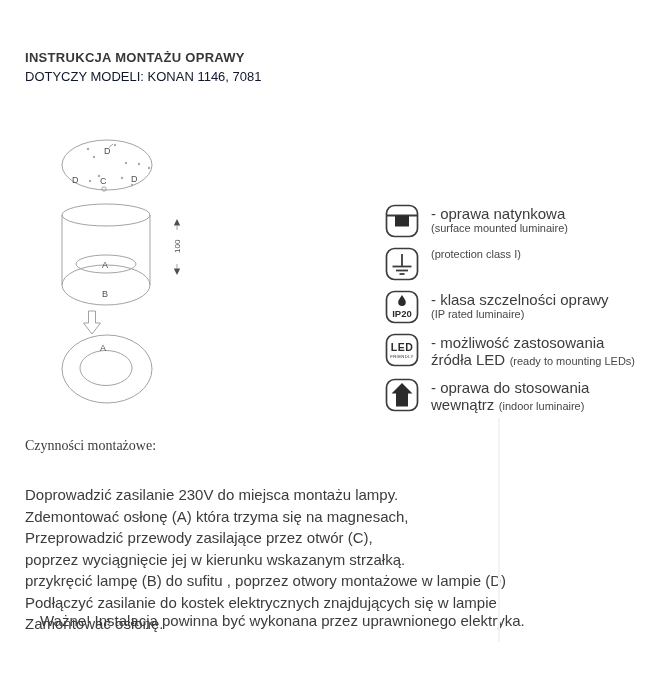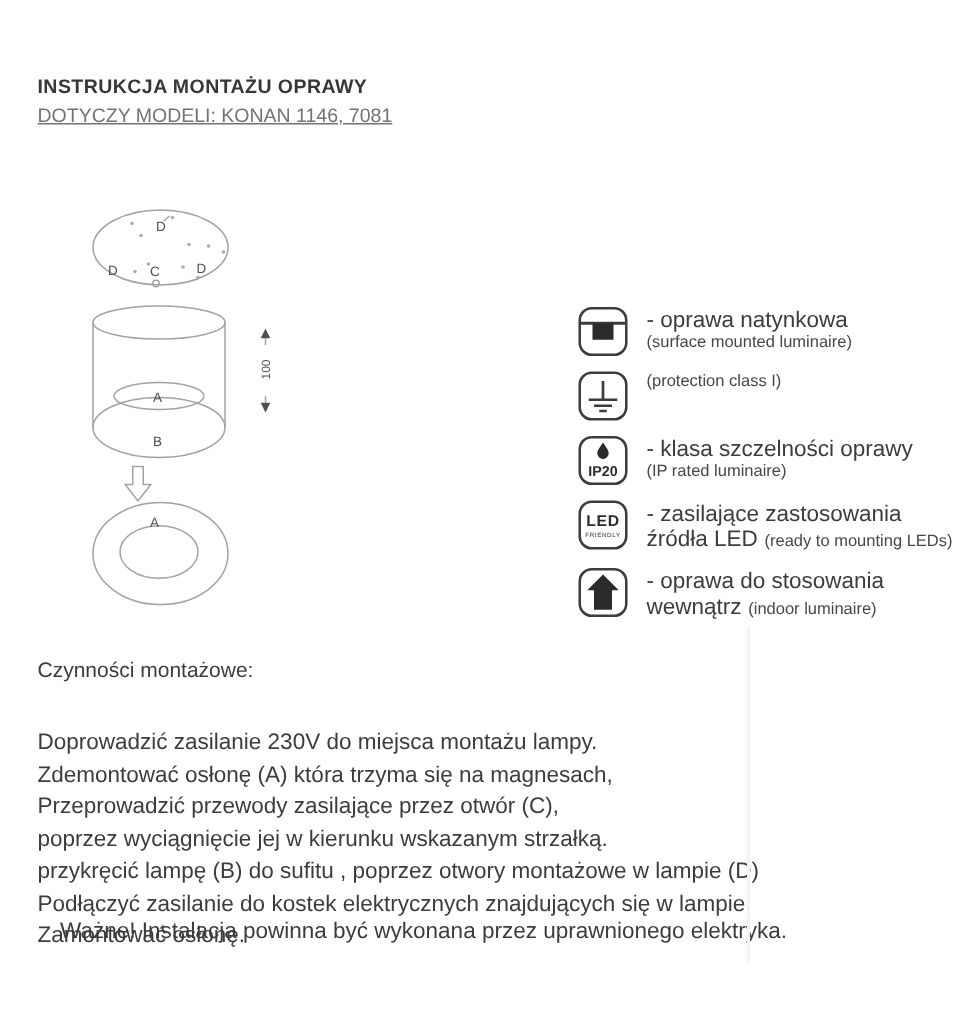--- a/index.html
+++ b/index.html
@@ -6,42 +6,42 @@
   .page {
     position:relative; width:650px; height:677px; background:#ffffff;
     font-family:"Liberation Sans", sans-serif; color:#3c3c3c; overflow:hidden;
   }
   .title {
     position:absolute; left:25px; top:50px; margin:0;
     font-size:13px; font-weight:bold; letter-spacing:0.3px; color:#373737;
   }
   .subtitle {
     position:absolute; left:25px; top:69px;
-    font-size:13px; color:#737373;text-decoration:underline;
+    font-size:13px; color:#0f172a;
   }
   .diagram { position:absolute; left:30px; top:135px; }
   .diagram .stroke { fill:none; stroke:#a3a3a3; stroke-width:1; }
   .diagram .dot { fill:#ababab; }
   .diagram .letter { fill:#4f4f4f; font-size:9px; font-family:"Liberation Sans", sans-serif; }
   .diagram .dim { fill:#4f4f4f; font-size:8px; font-family:"Liberation Sans", sans-serif; }
   .diagram .arrowhead { fill:#4f4f4f; stroke:none; }
   .diagram .hollow { fill:#ffffff; stroke:#a3a3a3; stroke-width:1; }
 
   .legend { position:absolute; left:385px; top:204px; width:255px; }
   .legend-row { display:flex; align-items:flex-start; margin-bottom:9px; }
   .legend-icon { width:34px; height:34px; flex:none; }
   .legend-icon .frame { fill:none; stroke:#3c3c3c; stroke-width:1.7; }
   .legend-icon .ln { stroke:#3c3c3c; stroke-width:1.8; }
   .legend-icon .fill { fill:#2b2b2b; }
   .legend-icon text { fill:#2b2b2b; font-family:"Liberation Sans", sans-serif; }
   .legend-text { margin-left:12px; padding-top:1px; white-space:nowrap; }
   .lg { font-size:15px; line-height:17px; color:#3c3c3c; }
   .sm { font-size:11px; line-height:13px; color:#474747; }
 
-  .section-heading { position:absolute; left:25px; top:438px; font-size:14px; }
+  .section-heading { position:absolute; left:25px; top:438px; font-size:14px;font-family:Liberation Serif, serif; }
   .body-text { position:absolute; left:25px; top:484px; font-size:15px; line-height:21.5px; white-space:nowrap; }
   .warning { position:absolute; left:40px; top:612px; font-size:15px; white-space:nowrap; }
   .fold-line { position:absolute; left:498px; top:418px; width:2px; height:224px; background:#f3f3f3; }
 </style>
 </head>
 <body>
 
 <div class="page">
 
   <h1 class="title">INSTRUKCJA MONTAŻU OPRAWY</h1>
@@ -129,21 +129,21 @@
       </div>
     </div>
 
     <div class="legend-row">
       <svg class="legend-icon" viewBox="0 0 34 34">
         <rect class="frame" x="1.5" y="1.5" width="31" height="31" rx="8"></rect>
         <text x="17" y="17.5" text-anchor="middle" font-size="10.5" font-weight="bold" letter-spacing="0.5">LED</text>
         <text x="17" y="25" text-anchor="middle" font-size="4.2" letter-spacing="0.4">FRIENDLY</text>
       </svg>
       <div class="legend-text">
-        <div class="lg">- zasilające zastosowania</div>
+        <div class="lg">- możliwość zastosowania</div>
         <div>
           <span class="lg">źródła LED</span>
           <span class="sm">(ready to mounting LEDs)</span>
         </div>
       </div>
     </div>
 
     <div class="legend-row">
       <svg class="legend-icon" viewBox="0 0 34 34">
         <rect class="frame" x="1.5" y="1.5" width="31" height="31" rx="8"></rect>

